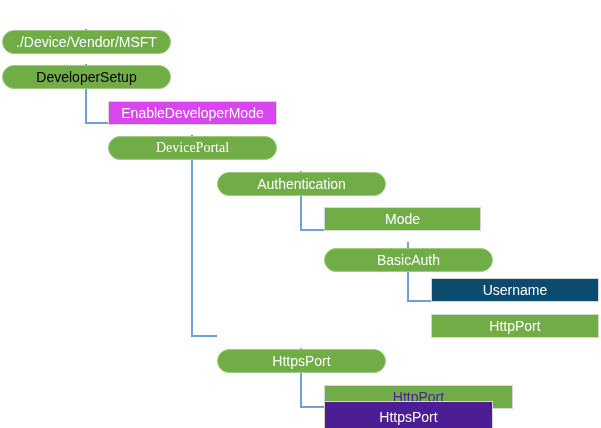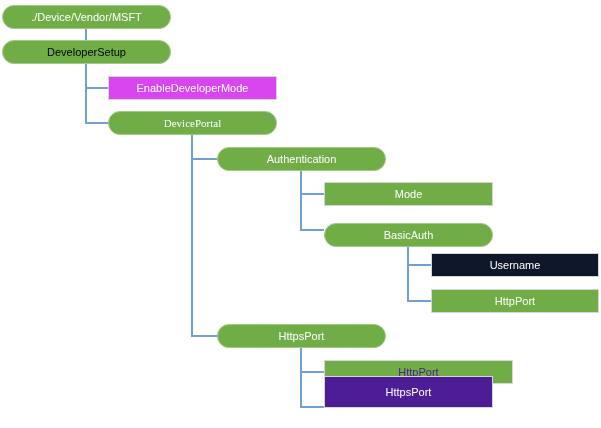--- a/index.html
+++ b/index.html
@@ -19,24 +19,25 @@
     position: absolute;
     background: #6FA1D8;
   }
   .node {
     position: absolute;
     box-sizing: border-box;
     display: flex;
     align-items: center;
     justify-content: center;
     color: #FFFFFF;
-    font-size: 11px;
+    font-size: 14px;
     line-height: 1;
     white-space: nowrap;
     background: #70AD47;
+    margin-top: 25px;
   }
   .node.pill {
     border-radius: 12px;
     border: 1px solid #A2C984;
   }
   .node.rect {
     border-radius: 0;
     border: 1px solid #D6D6D6;
   }
 </style>
@@ -61,21 +62,21 @@
       <div class="connector" style="left: 300px; top: 348px; width: 2px; height: 60px; background: rgb(111, 161, 216);"></div>
       <div class="connector" style="left: 300px; top: 371px; width: 24px; height: 2px; background: rgb(111, 161, 216);"></div>
       <div class="connector" style="left: 300px; top: 406px; width: 24px; height: 2px; background: rgb(111, 161, 216);"></div>
     </div>
   <div id="nodes-layer">
       <div class="node pill" style="left: 2px; top: 5px; width: 169px; height: 24px; background: rgb(112, 173, 71); color: rgb(255, 255, 255);">./Device/Vendor/MSFT</div>
       <div class="node pill" style="left: 2px; top: 40px; width: 169px; height: 24px; background: rgb(112, 173, 71); color: #000000;">DeveloperSetup</div>
       <div class="node rect" style="left: 108px; top: 76px; width: 169px; height: 24px; background: #d946ef; color: rgb(255, 255, 255);">EnableDeveloperMode</div>
       <div class="node pill" style="left: 108px; top: 111px; width: 169px; height: 24px; background: rgb(112, 173, 71); color: rgb(255, 255, 255); font-family: Liberation Serif, serif;">DevicePortal</div>
       <div class="node pill" style="left: 217px; top: 147px; width: 169px; height: 24px; background: rgb(112, 173, 71); color: rgb(255, 255, 255);">Authentication</div>
-      <div class="node rect" style="left: 324px; top: 182px; width: 169px; height: 24px; background: rgb(112, 173, 71); color: rgb(255, 255, 255);">Mode</div>
+      <div class="node rect" style="left: 324px; top: 182px; width: 157px; height: 24px; background: rgb(112, 173, 71); color: rgb(255, 255, 255);">Mode</div>
       <div class="node pill" style="left: 324px; top: 223px; width: 169px; height: 24px; background: rgb(112, 173, 71); color: rgb(255, 255, 255);">BasicAuth</div>
-      <div class="node rect" style="left: 431px; top: 253px; width: 168px; height: 24px; background: #0f172a; color: rgb(255, 255, 255);">Username</div>
+      <div class="node rect" style="left: 431px; top: 253px; width: 168px; height: 24px; background: #0c4a6e; color: rgb(255, 255, 255);">Username</div>
       <div class="node rect" style="left: 431px; top: 289px; width: 168px; height: 24px; background: rgb(112, 173, 71); color: rgb(255, 255, 255);">HttpPort</div>
       <div class="node pill" style="left: 217px; top: 324px; width: 169px; height: 24px; background: rgb(112, 173, 71); color: rgb(255, 255, 255);">HttpsPort</div>
       <div class="node rect" style="left: 324px; top: 360px; width: 189px; height: 24px; background: rgb(112, 173, 71); color: #4c1d95;">HttpPort</div>
       <div class="node rect" style="left: 324px; top: 376px; width: 169px; height: 32px; background: #4c1d95; color: rgb(255, 255, 255);">HttpsPort</div>
     </div>
 </div>
 
 </body></html>

